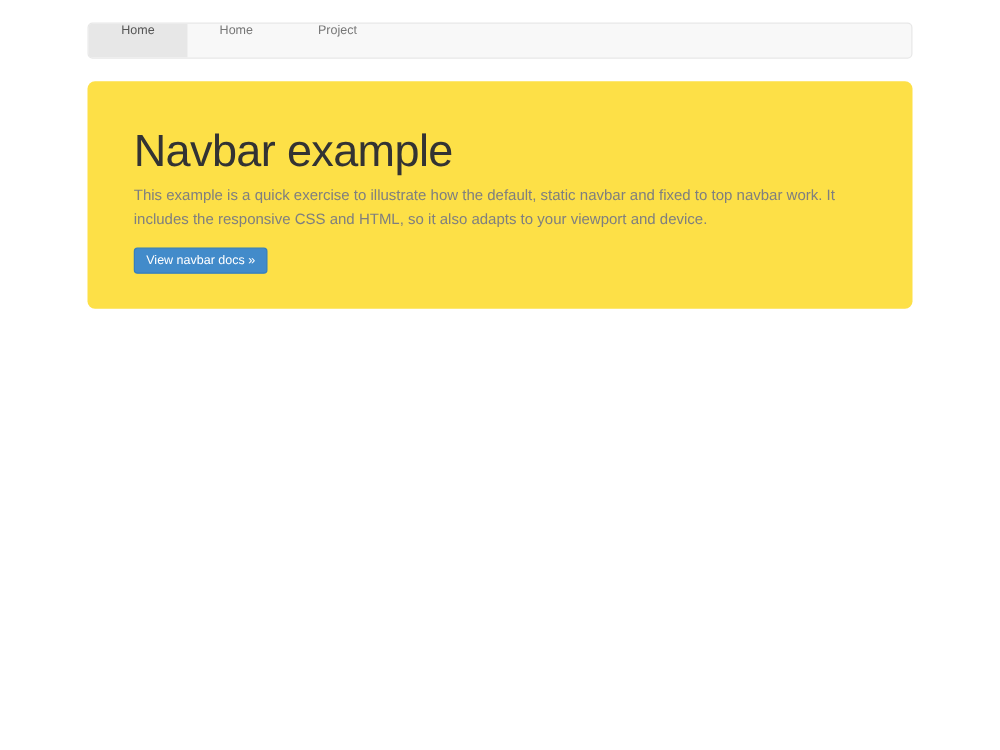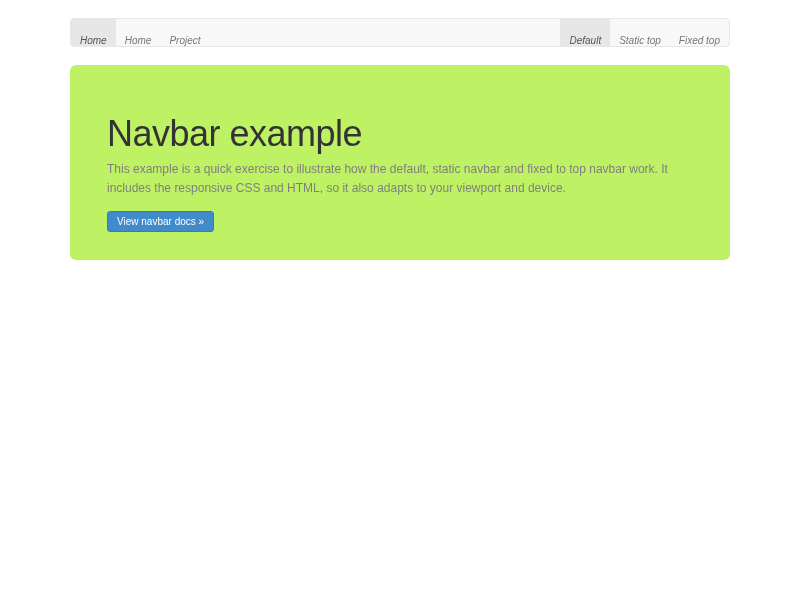--- a/index.html
+++ b/index.html
@@ -40,47 +40,46 @@
   .nav-list {
     display: flex;
     align-items: stretch;
     margin: 0;
     padding: 0;
     list-style: none;
   }
   .nav-list.right { margin-left: auto; }
   .nav-item {
     display: flex;
-    align-items: flex-end;
-    padding: 0 9px;
+    align-items: flex-start;
+    padding: 0 26px;
     font-size: 10px;
     color: #777;
     cursor: pointer;
     white-space: nowrap;
-    font-style: italic;
   }
   .nav-item.active {
     background: #e7e7e7;
     color: #555;
   }
   .caret {
     display: inline-block;
     width: 0; height: 0;
     margin-left: 4px;
     border-left: 3.5px solid transparent;
     border-right: 3.5px solid transparent;
     border-top: 4px solid #777;
   }
 
   
   .jumbotron {
     margin-top: 18px;
-    background: #bef264;
+    background: #fde047;
     border-radius: 6px;
-    padding: 49px 37px 28px 37px;
+    padding: 36px 37px 28px 37px;
   }
   .jumbotron h1 {
     margin: 0;
     font-size: 36px;
     line-height: 1.1;
     font-weight: 500;
     letter-spacing: -0.5px;
     color: #333333;
   }
   .jumbotron p {
@@ -115,31 +114,20 @@
         <span>Home</span>
       </li>
       <li class="nav-item">
         <span>Home</span>
       </li>
       <li class="nav-item">
         <span>Project</span>
       </li>
     </ul>
 
-    <ul class="nav-list right">
-      <li class="nav-item active">
-        <span>Default</span>
-      </li>
-      <li class="nav-item">
-        <span>Static top</span>
-      </li>
-      <li class="nav-item">
-        <span>Fixed top</span>
-      </li>
-    </ul>
   </nav>
 
   <div class="jumbotron">
     <h1>Navbar example</h1>
     <p>This example is a quick exercise to illustrate how the default, static navbar and fixed to top navbar work. It includes the responsive CSS and HTML, so it also adapts to your viewport and device.</p>
     <a class="btn-primary">View navbar docs »</a>
   </div>
 
 </div>
 

